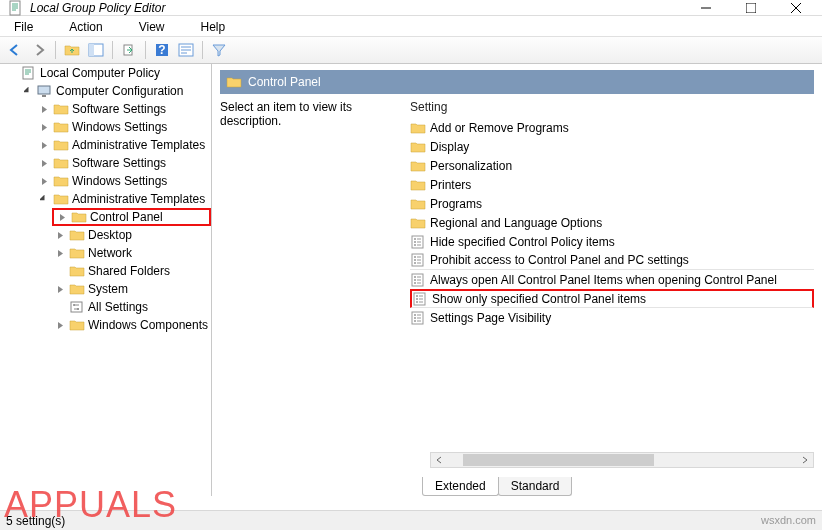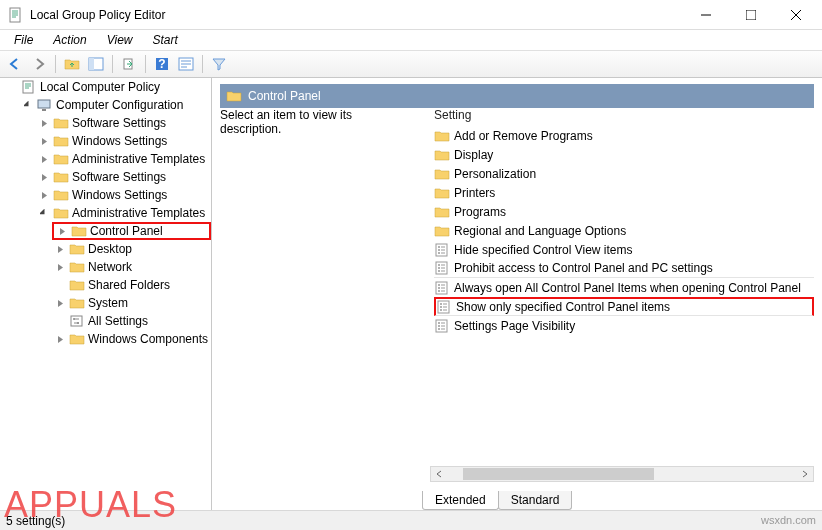--- a/index.html
+++ b/index.html
@@ -1,27 +1,27 @@
 <!DOCTYPE html>
 <html><head>
   <meta charset="utf-8">
   <style>
     * { margin: 0; padding: 0; box-sizing: border-box; font-family: 'Segoe UI', Tahoma, sans-serif; font-size: 12px; }
     body { background: #fff; width: 822px; height: 530px; overflow: hidden; position: relative; }
     
     
-    .title-bar { height: 30px; display: flex; align-items: center; padding: 0 4px; border-bottom: 1px solid #ddd; }
+    .title-bar { height: 16px; display: flex; align-items: center; padding: 0 4px; border-bottom: 1px solid #ddd; font-style: italic; }
     .title-bar .title-ico { width: 16px; height: 16px; margin: 0 6px 0 4px; }
     .title-bar .title { flex: 1; font-size: 12px; }
     .win-controls { display: flex; }
     .win-btn { width: 45px; height: 28px; display: flex; justify-content: center; align-items: center; }
     .win-btn svg { width: 10px; height: 10px; }
     
     
-    .menu-bar { height: 20px; display: flex; align-items: center; padding: 0 6px; gap: 4px; font-style: italic; }
+    .menu-bar { height: 20px; display: flex; align-items: flex-end; padding: 0 6px; gap: 20px; }
     .menu-item { padding: 2px 8px; font-size: 12px; }
     
     
     .toolbar { height: 28px; border-top: 1px solid #e0e0e0; border-bottom: 1px solid #c8c8c8; background: linear-gradient(#fdfdfd,#f0f0f0); display: flex; align-items: center; padding: 0 4px; gap: 2px; }
     .tb-btn { width: 22px; height: 22px; display: flex; justify-content: center; align-items: center; border: 1px solid transparent; border-radius: 2px; }
     .tb-sep { width: 1px; height: 18px; background: #c8c8c8; margin: 0 3px; }
     
     
     .panes { display: flex; height: calc(530px - 30px - 20px - 28px - 20px); }
     .tree-pane { width: 212px; border-right: 1px solid #c8c8c8; overflow: auto; padding: 0 0; }
@@ -32,21 +32,21 @@
     .tree > ul { padding-left: 4px; }
     .tree-row { display: flex; align-items: center; height: 18px; padding: 0 2px; white-space: nowrap; gap: 3px; }
     .tree-row .twist { width: 12px; height: 12px; display: flex; justify-content: center; align-items: center; }
     .tree-row .twist svg { width: 9px; height: 9px; }
     .tree-row .label { font-size: 12px; }
     .folder-ico { width: 16px; height: 14px; }
     .cp-hl { border: 2px solid #e11; padding-right: 4px; }
     
     
     .cat-header { background: #7d98b8; color: #fff; height: 24px; display: flex; align-items: center; padding: 0 6px; gap: 6px; font-size: 13px; }
-    .detail-body { display: flex; flex: 1; padding-top: 0; gap: 24px; }
+    .detail-body { display: flex; flex: 1; padding-top: 6px; gap: 0; }
     .desc-col { width: 190px; font-size: 12px; }
     .list-col { flex: 1; }
     .col-head { font-size: 12px; color: #222; margin-bottom: 4px; }
     .setting-list { list-style: none; }
     .setting-row { display: flex; align-items: center; height: 19px; gap: 4px; font-size: 12px; white-space: nowrap; }
     .setting-row .folder-ico, .setting-row .setting-ico { flex-shrink: 0; }
     .hl-row { border: 2px solid #e11; }
     .setting-row.sep-after { border-bottom: 1px solid #e4e4e4; }
     
     
@@ -93,21 +93,21 @@
           <path d="M0 0l10 10M10 0L0 10" stroke="#000"></path>
         </svg>
       </div>
   </div>
 </div>
 
 <div class="menu-bar">
   <div class="menu-item">File</div>
   <div class="menu-item">Action</div>
   <div class="menu-item">View</div>
-  <div class="menu-item">Start</div>
+  <div class="menu-item">Help</div>
 </div>
 
 <div class="toolbar">
   <div class="tb-btn">
       <svg width="14" height="14" viewBox="0 0 14 14">
         <path d="M9 2L3 7l6 5" fill="none" stroke="#2a7bd4" stroke-width="2"></path>
       </svg>
     </div>
   <div class="tb-btn">
       <svg width="14" height="14" viewBox="0 0 14 14">
@@ -412,21 +412,21 @@
             <li class="setting-row">
               <svg class="folder-ico setting-ico" viewBox="0 0 16 14">
                 <rect x="2" y="1" width="11" height="12" fill="#fff" stroke="#999"></rect>
                 <circle cx="5" cy="4" r="1" fill="#999"></circle>
                 <path d="M7 4h4" stroke="#999"></path>
                 <circle cx="5" cy="7" r="1" fill="#999"></circle>
                 <path d="M7 7h4" stroke="#999"></path>
                 <circle cx="5" cy="10" r="1" fill="#999"></circle>
                 <path d="M7 10h4" stroke="#999"></path>
               </svg>
-              <span>Hide specified Control View items</span>
+              <span>Hide specified Control Policy items</span>
             </li>
             <li class="setting-row sep-after">
               <svg class="folder-ico setting-ico" viewBox="0 0 16 14">
                 <rect x="2" y="1" width="11" height="12" fill="#fff" stroke="#999"></rect>
                 <circle cx="5" cy="4" r="1" fill="#999"></circle>
                 <path d="M7 4h4" stroke="#999"></path>
                 <circle cx="5" cy="7" r="1" fill="#999"></circle>
                 <path d="M7 7h4" stroke="#999"></path>
                 <circle cx="5" cy="10" r="1" fill="#999"></circle>
                 <path d="M7 10h4" stroke="#999"></path>

